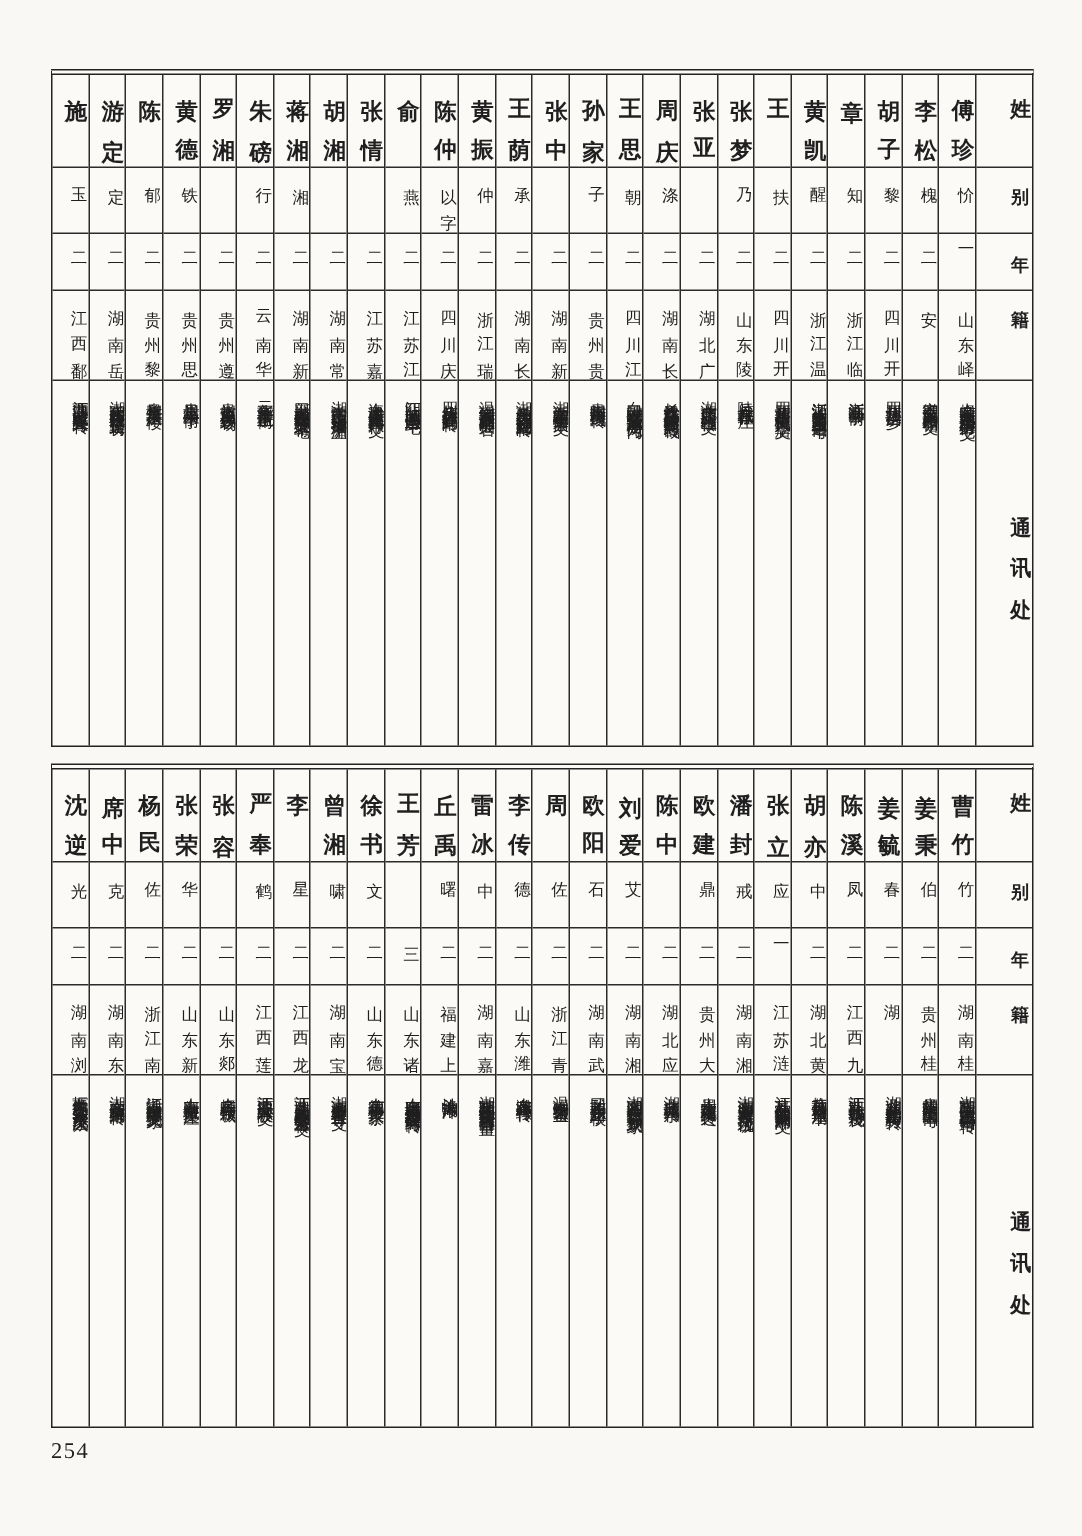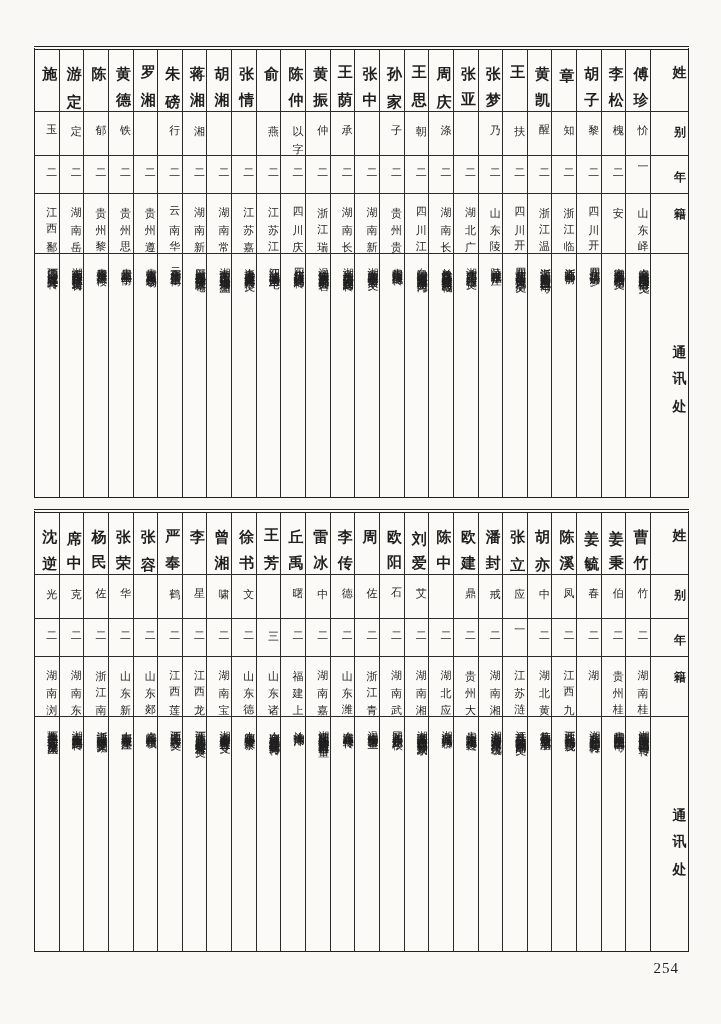--- a/index.html
+++ b/index.html
@@ -41,21 +41,21 @@
   .c-native{height:60px;font-size:11px;padding:4px 0;letter-spacing:0px;}
   .c-addr{flex:1;border-bottom:none;font-size:11px;line-height:1.12;padding-top:5px;letter-spacing:1px;text-align:start;}
   .h-col .c-name,.h-col .c-alias,.h-col .c-age,.h-col .c-native{font-weight:700;}
   .h-col .c-name{font-size:14px;}
   .h-col .c-alias,.h-col .c-age,.h-col .c-native{font-size:12px;}
   .h-addr{
     flex:1;border-bottom:none;font-size:14px;font-weight:700;
     padding-top:78px;letter-spacing:28px;text-align:start;
   }
   .pageno{
-    width:655px;text-align:right;
+    width:655px;text-align:left;
     font-family:"Liberation Serif","DejaVu Serif",serif;
     font-size:15px;letter-spacing:1px;
     margin-top:8px;padding-right:10px;box-sizing:border-box;
   }
 </style>
 </head>
 <body>
 
 <div class="page">
 

